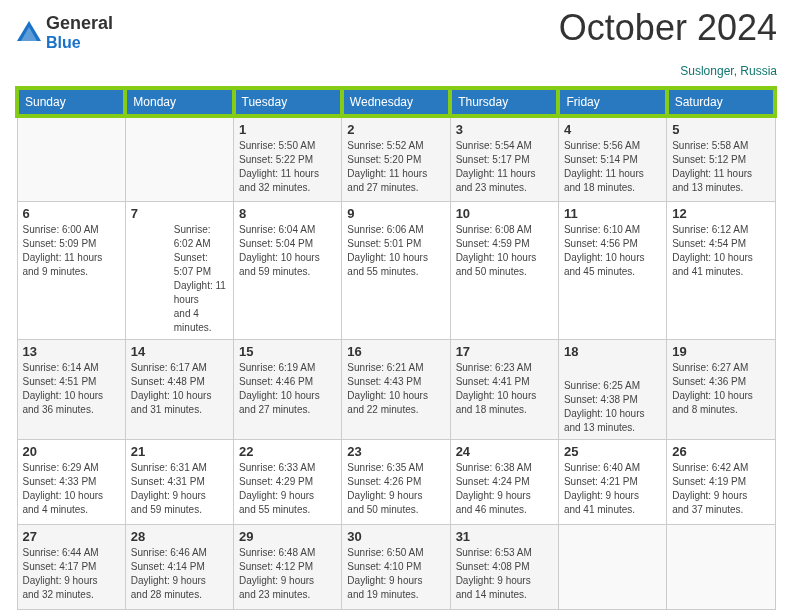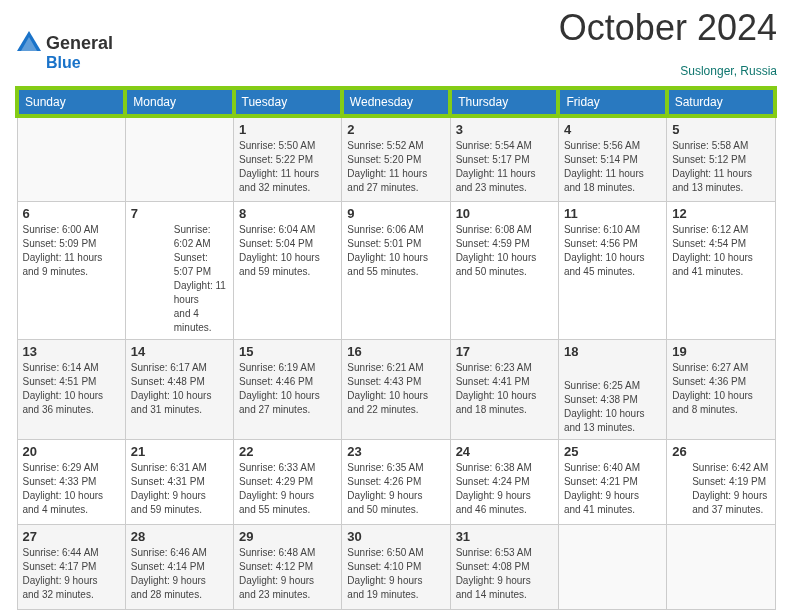--- a/index.html
+++ b/index.html
@@ -18,21 +18,20 @@
     }
     .logo {
       display: flex;
       align-items: center;
       margin-top: 4px;
     }
     .logo-text {
       display: flex;
       flex-direction: column;
       line-height: 1.1;
-      margin-top: 20px;
     }
     .logo-general {
       font-size: 18px;
       font-weight: bold;
       color: #333;
     }
     .logo-blue {
       font-size: 16px;
       font-weight: bold;
       color: #1a73c9;
@@ -311,21 +310,21 @@
         </td>
         <td>
           <span class="day-num">25</span>
           <div class="cell-text" style="white-space: pre-line;">Sunrise: 6:40 AM
 Sunset: 4:21 PM
 Daylight: 9 hours
 and 41 minutes.</div>
         </td>
         <td>
           <span class="day-num">26</span>
-          <div class="cell-text" style="white-space: pre-line; margin-left: 20px;">Sunrise: 6:42 AM
+          <div class="cell-text" style="white-space: pre-line;">Sunrise: 6:42 AM
 Sunset: 4:19 PM
 Daylight: 9 hours
 and 37 minutes.</div>
         </td>
       </tr>
       <tr>
         <td>
           <span class="day-num">27</span>
           <div class="cell-text" style="white-space: pre-line;">Sunrise: 6:44 AM
 Sunset: 4:17 PM

